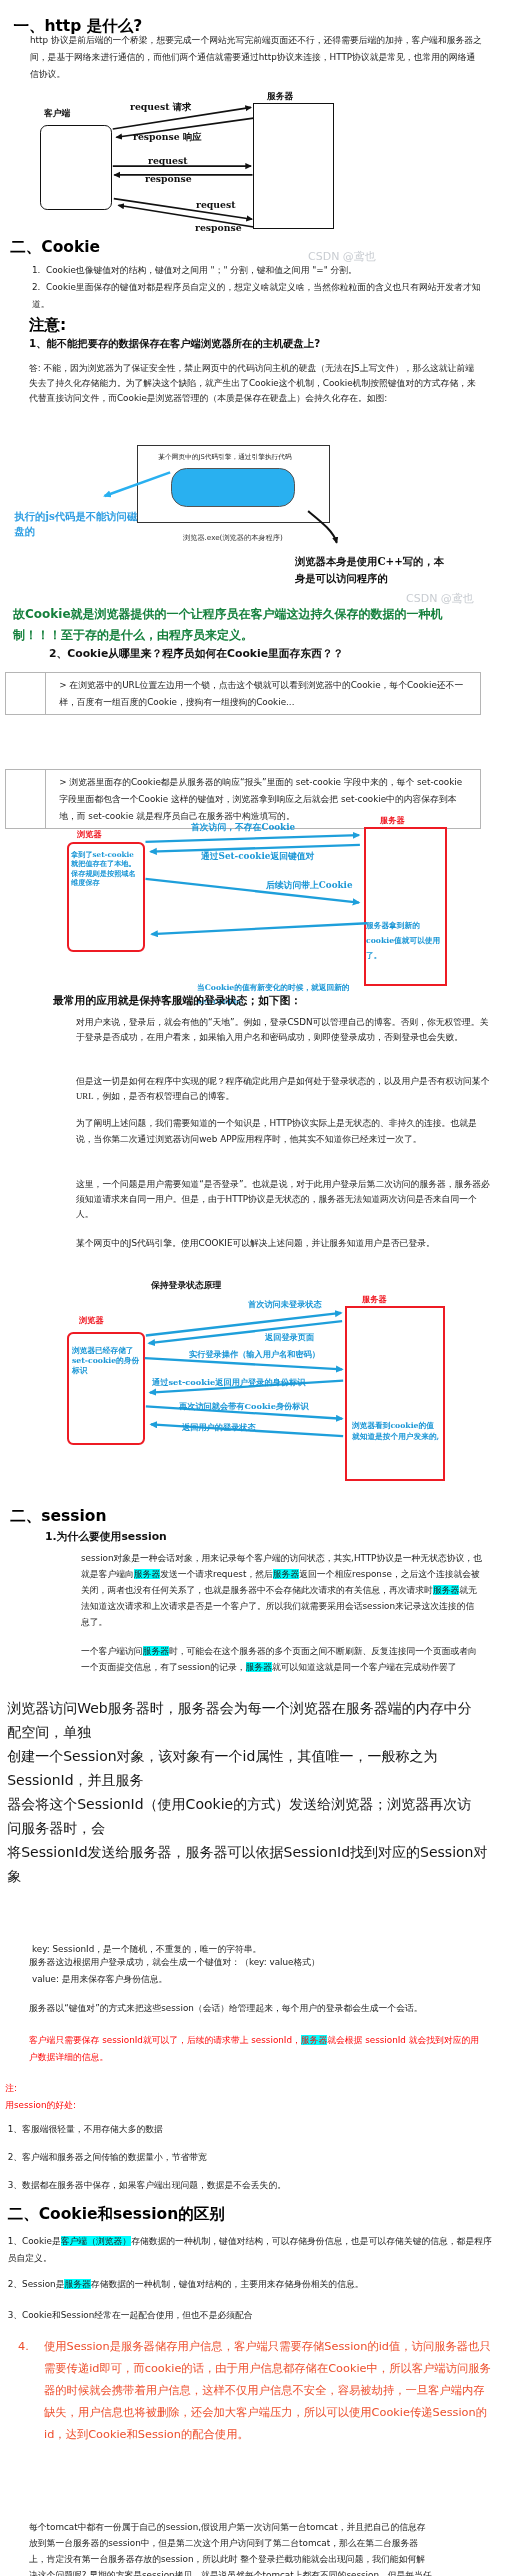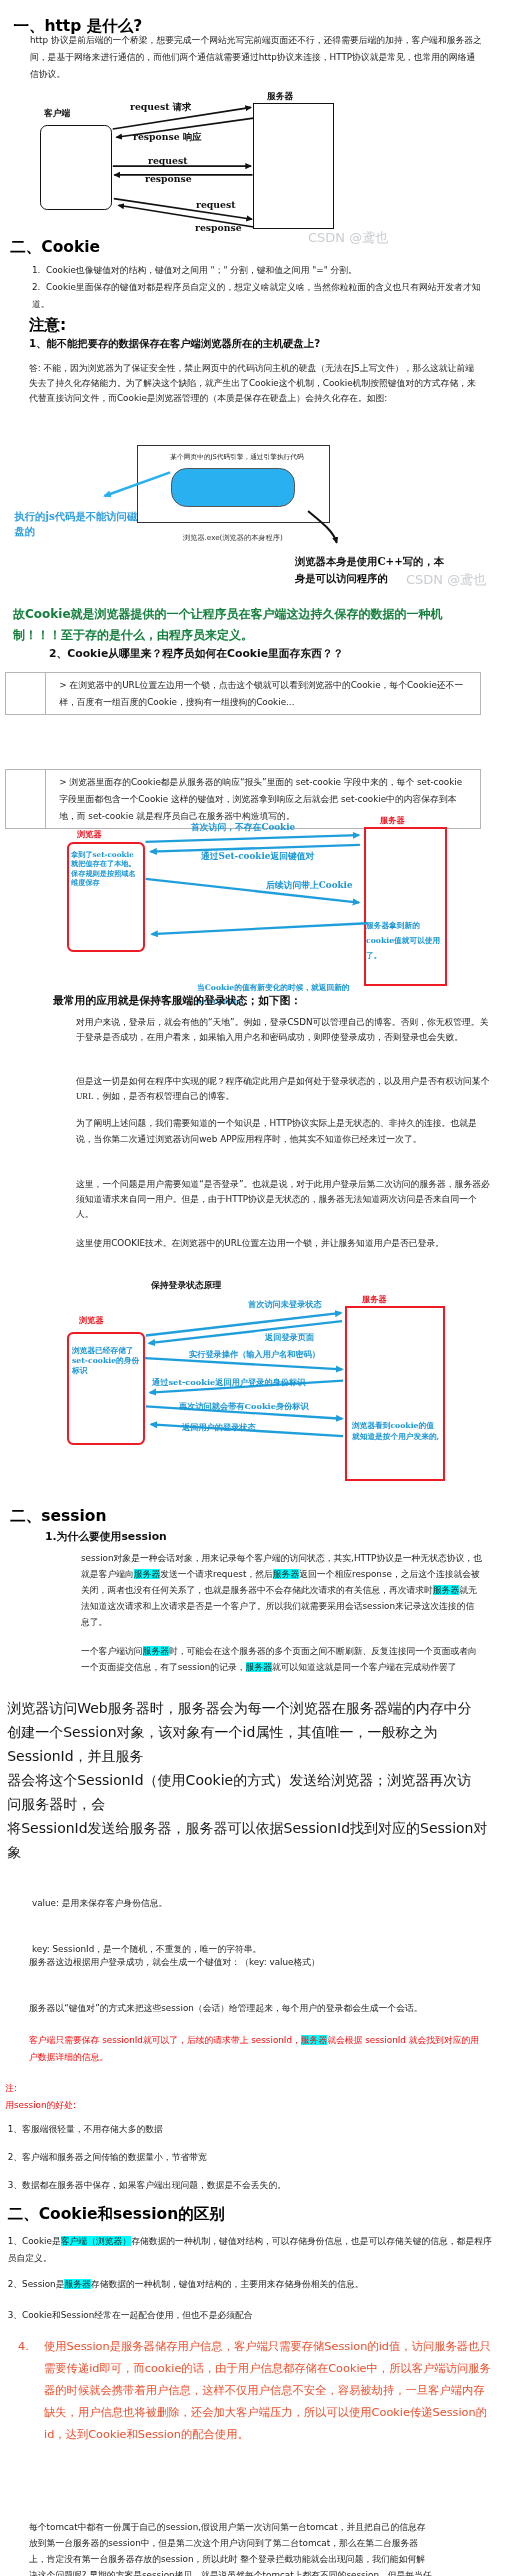--- a/index.html
+++ b/index.html
@@ -16,21 +16,21 @@
   .orange{color:#ee4e2c;font-size:11.3px;line-height:22px;}
   .hl{background:#00ffff;}
   .b{font-weight:bold;}
   .serif{font-family:"DejaVu Serif","Liberation Serif",serif;}
   .dlabel{font-family:"DejaVu Serif","Liberation Serif",serif;font-weight:bold;font-size:9.3px;color:#111;}
   .blue-lb{font-family:"DejaVu Serif","Liberation Serif",serif;font-weight:bold;color:#1b97d6;}
   .redlab{font-family:"DejaVu Serif","Liberation Serif",serif;font-weight:bold;color:#f01620;font-size:8.2px;}
   .quote{border:0.5px solid #b5b5b5;background:#fff;}
   .qbar{position:absolute;left:39px;top:0;bottom:0;width:0.5px;background:#b5b5b5;}
   .qt{position:absolute;left:53px;top:4.1px;right:8.2px;font-size:8.8px;line-height:17px;color:#1b1b1b;}
-  .wm{color:#c9cdd2;font-size:13px;}
+  .wm{color:#c9cdd2;font-size:11px;margin-top:20px;}
   .grid{background-image:linear-gradient(#eeeeee 0.5px,transparent 0.5px),linear-gradient(90deg,#eeeeee 0.5px,transparent 0.5px);background-size:7px 7px;}
   .blkbox{border:1.5px solid #111;background:#fff;}
   .redbox{border:2.1px solid #ee1b24;background:#fff;}
 </style>
 </head>
 <body>
 
 <div id="page">
 
   <svg width="0" height="0" style="position:absolute" aria-hidden="true">
@@ -83,21 +83,21 @@
   <div class="ab t lh33" style="left:32px;top:279px;width:466px;">
     <span>2.</span>&nbsp;
     <span>Cookie里面保存的键值对都是程序员自定义的，想定义啥就定义啥，当然你粒粒面的含义也只有网站开发者才知道。</span>
   </div>
   <div class="ab h1" style="left:29px;top:315px;">注意:</div>
   <div class="ab h3" style="left:29px;top:337px;font-size:10.3px;">1、能不能把要存的数据保存在客户端浏览器所在的主机硬盘上?</div>
   <div class="ab t" style="left:29px;top:361px;width:451px;line-height:15px;">答: 不能，因为浏览器为了保证安全性，禁止网页中的代码访问主机的硬盘（无法在JS上写文件），那么这就让前端失去了持久化存储能力。为了解决这个缺陷，就产生出了Cookie这个机制，Cookie机制按照键值对的方式存储，来代替直接访问文件，而Cookie是浏览器管理的（本质是保存在硬盘上）会持久化存在。如图:</div>
 
   <div class="ab grid" style="left:125px;top:437px;width:211px;height:110px;"></div>
   <div class="ab" style="left:137px;top:445px;width:191px;height:76px;border:1px solid #333;background:#fff;"></div>
-  <div class="ab" style="left:146px;top:453px;width:182px;text-align:center;font-size:6.7px;color:#222;">某个网页中的JS代码引擎，通过引擎执行代码</div>
+  <div class="ab" style="left:134px;top:453px;width:182px;text-align:center;font-size:6.7px;color:#222;">某个网页中的JS代码引擎，通过引擎执行代码</div>
   <div class="ab" style="left:171px;top:468px;width:122px;height:37px;background:#29b0f0;border:1px solid #555;border-radius:15.5px;"></div>
   <svg class="ab" style="left:90px;top:461px;" width="88" height="49" viewBox="0 0 170 95">
     <line x1="155" y1="22" x2="28" y2="68" stroke="#29b0f0" stroke-width="5" marker-end="url(#aS)"></line>
   </svg>
   <div class="ab blue-lb" style="left:14.4px;top:509px;width:129px;font-size:10.3px;line-height:15px;color:#2f9fe3;">执行的js代码是不能访问磁盘的</div>
   <div class="ab" style="left:183px;top:533px;font-size:7.2px;color:#333;">浏览器.exe(浏览器的本身程序)</div>
   <svg class="ab" style="left:304px;top:507px;" width="46" height="46" viewBox="0 0 90 90">
     <path d="M8,8 C35,30 58,48 64,70" stroke="#111" stroke-width="4" fill="none" marker-end="url(#aB)"></path>
   </svg>
   <div class="ab serif b" style="left:295px;top:553px;width:152px;font-size:10.3px;line-height:17px;color:#111;">浏览器本身是使用C++写的，本身是可以访问程序的</div>
@@ -132,21 +132,21 @@
   <div class="ab blue-lb" style="left:201px;top:851px;font-size:8.8px;">通过Set-cookie返回键值对</div>
   <div class="ab blue-lb" style="left:266px;top:880px;font-size:8.8px;">后续访问带上Cookie</div>
   <div class="ab blue-lb" style="left:197px;top:981px;width:161px;font-size:7.7px;line-height:14px;">当Cookie的值有新变化的时候，就返回新的set-cookie</div>
   <div class="ab blue-lb" style="left:366px;top:918px;width:76px;font-size:7.7px;line-height:15px;">服务器拿到新的cookie值就可以使用了。</div>
 
   <div class="ab h3" style="left:53px;top:994px;">最常用的应用就是保持客服端的登录状态；如下图：</div>
   <div class="ab t" style="left:76px;top:1015px;width:415px;line-height:15px;">对用户来说，登录后，就会有他的“天地”。例如，登录CSDN可以管理自己的博客。否则，你无权管理。关于登录是否成功，在用户看来，如果输入用户名和密码成功，则即使登录成功，否则登录也会失败。</div>
   <div class="ab t" style="left:76px;top:1074px;width:420px;line-height:15px;font-family:Liberation Serif, serif;">但是这一切是如何在程序中实现的呢？程序确定此用户是如何处于登录状态的，以及用户是否有权访问某个URL，例如，是否有权管理自己的博客。</div>
   <div class="ab t" style="left:76px;top:1116px;width:417px;line-height:15.5px;">为了阐明上述问题，我们需要知道的一个知识是，HTTP协议实际上是无状态的、非持久的连接。也就是说，当你第二次通过浏览器访问web APP应用程序时，他其实不知道你已经来过一次了。</div>
   <div class="ab t" style="left:76px;top:1177px;width:417px;line-height:15px;">这里，一个问题是用户需要知道“是否登录”。也就是说，对于此用户登录后第二次访问的服务器，服务器必须知道请求来自同一用户。但是，由于HTTP协议是无状态的，服务器无法知道两次访问是否来自同一个人。</div>
-  <div class="ab t" style="left:76px;top:1236px;width:417px;">这里使用COOKIE技术。在浏览器中的URL位置左边用一个锁，并让服务知道用户是否已登录。</div>
+  <div class="ab t" style="left:76px;top:1236px;width:417px;">某个网页中的JS代码引擎。使用COOKIE可以解决上述问题，并让服务知道用户是否已登录。</div>
 
   <div class="ab serif b" style="left:151px;top:1280px;font-size:8.8px;color:#111;">保持登录状态原理</div>
   <div class="ab redlab" style="left:362px;top:1294px;">服务器</div>
   <div class="ab redbox" style="left:345px;top:1306px;width:96px;height:171px;"></div>
   <div class="ab redlab" style="left:79px;top:1315px;">浏览器</div>
   <div class="ab redbox" style="left:67px;top:1332px;width:74px;height:109px;border-radius:6.2px;"></div>
   <div class="ab blue-lb" style="left:72px;top:1346px;width:69px;font-size:7.7px;line-height:9.8px;">浏览器已经存储了set-cookie的身份标识</div>
   <div class="ab blue-lb" style="left:352px;top:1420px;width:88px;font-size:7.7px;line-height:11.3px;">浏览器看到cookie的值就知道是按个用户发来的,</div>
   <svg class="ab" style="left:62px;top:1298px;" width="402" height="149" viewBox="0 0 780 290">
     <g stroke="#1e9fdb" stroke-width="4.5" fill="none">
@@ -168,30 +168,31 @@
   <div class="ab h1" style="left:10.3px;top:1506px;">二、session</div>
   <div class="ab h3" style="left:45px;top:1530px;">1.为什么要使用session</div>
   <div class="ab t" style="left:81px;top:1550px;width:401px;line-height:16px;">
     <span>session对象是一种会话对象，用来记录每个客户端的访问状态，其实,HTTP协议是一种无状态协议，也就是客户端向</span><span class="hl">服务器</span><span>发送一个请求request，然后</span><span class="hl">服务器</span><span>返回一个相应response，之后这个连接就会被关闭，两者也没有任何关系了，也就是服务器中不会存储此次请求的有关信息，再次请求时</span><span class="hl">服务器</span><span>就无法知道这次请求和上次请求是否是一个客户了。所以我们就需要采用会话session来记录这次连接的信息了。</span>
   </div>
   <div class="ab t" style="left:81px;top:1643px;width:401px;line-height:16px;">
     <span>一个客户端访问</span><span class="hl">服务器</span><span>时，可能会在这个服务器的多个页面之间不断刷新、反复连接同一个页面或者向一个页面提交信息，有了session的记录，</span><span class="hl">服务器</span><span>就可以知道这就是同一个客户端在完成动作罢了</span>
   </div>
   <div class="ab big" style="left:7.2px;top:1696px;width:513px;">
     <div>浏览器访问Web服务器时，服务器会为每一个浏览器在服务器端的内存中分</div>
+    <div>配空间，单独</div>
     <div>创建一个Session对象，该对象有一个id属性，其值唯一，一般称之为</div>
     <div>SessionId，并且服务</div>
     <div>器会将这个SessionId（使用Cookie的方式）发送给浏览器；浏览器再次访</div>
     <div>问服务器时，会</div>
     <div>将SessionId发送给服务器，服务器可以依据SessionId找到对应的Session对</div>
     <div>象</div>
   </div>
   <div class="ab t" style="left:29px;top:1927px;margin-top:28px;">服务器这边根据用户登录成功，就会生成一个键值对：（key: value格式）</div>
   <div class="ab t" style="left:32px;top:1942px;">key: SessionId，是一个随机，不重复的，唯一的字符串。</div>
-  <div class="ab t" style="left:32px;top:1896px;text-align:right;">value: 是用来保存客户身份信息。</div>
+  <div class="ab t" style="left:32px;top:1972px;text-align:right;">value: 是用来保存客户身份信息。</div>
   <div class="ab t" style="left:29px;top:2001px;width:479px;">服务器以“键值对”的方式来把这些session（会话）给管理起来，每个用户的登录都会生成一个会话。</div>
   <div class="ab t red" style="left:29px;top:2032px;width:456px;line-height:16.5px;">
     <span>客户端只需要保存 sessionId就可以了，后续的请求带上 sessionId，</span><span class="hl">服务器</span><span>就会根据 sessionId 就会找到对应的用户数据详细的信息。</span>
   </div>
   <div class="ab t red" style="left:5.2px;top:2081px;">注:</div>
   <div class="ab t red" style="left:5.2px;top:2098px;">用session的好处:</div>
   <div class="ab t" style="left:7.7px;top:2122px;">1、客服端很轻量，不用存储大多的数据</div>
   <div class="ab t" style="left:7.7px;top:2150px;">2、客户端和服务器之间传输的数据量小，节省带宽</div>
   <div class="ab t" style="left:7.7px;top:2178px;">3、数据都在服务器中保存，如果客户端出现问题，数据是不会丢失的。</div>
 

